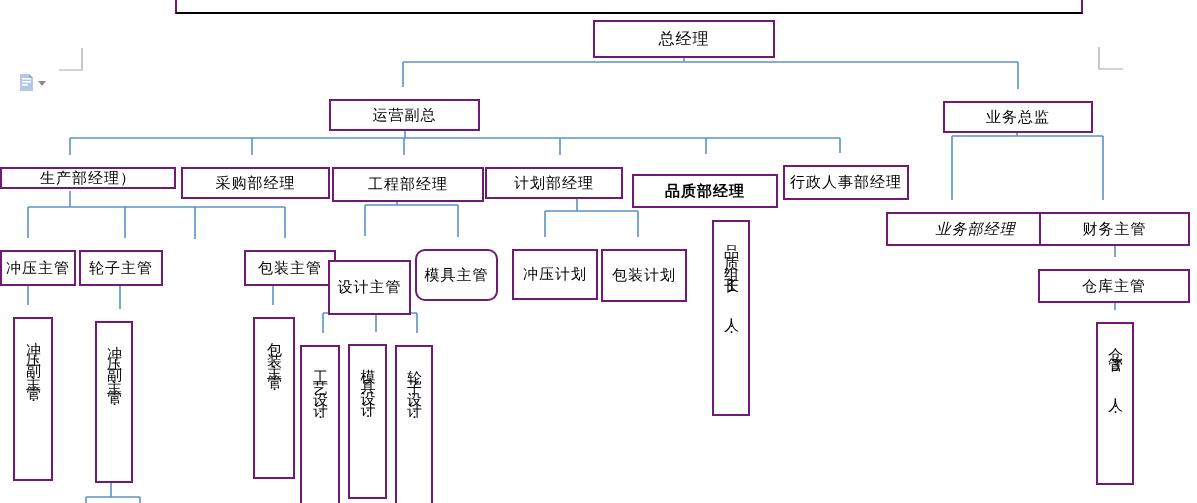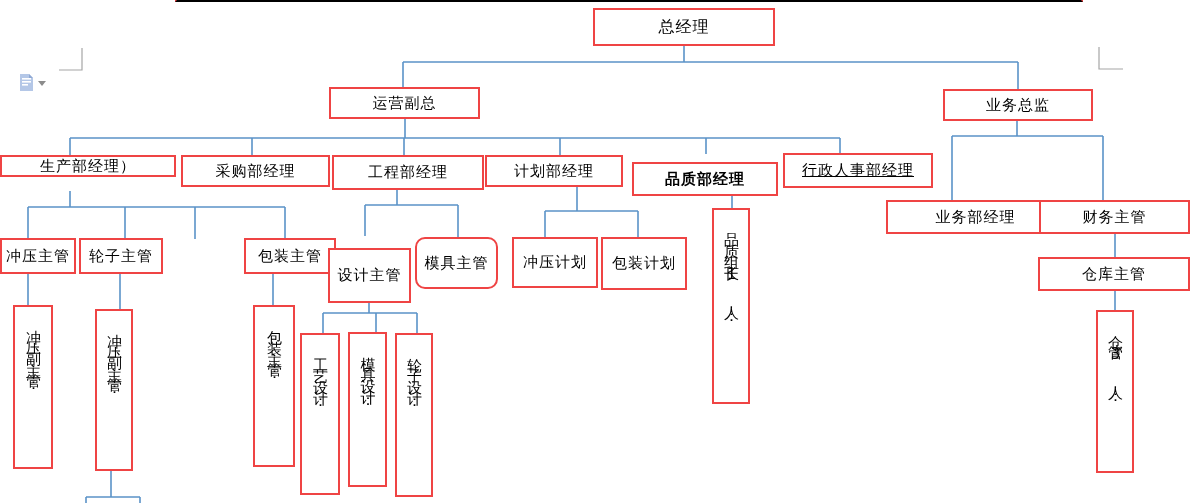--- a/index.html
+++ b/index.html
@@ -8,29 +8,30 @@
     width:1197px;height:503px;
     overflow:hidden;
     background:#ffffff;
     font-family:"DejaVu Sans","Liberation Sans",sans-serif;
     color:#000;
   }
   #connectors{position:absolute;left:0;top:0;z-index:1;}
   .node{
     position:absolute;
     box-sizing:border-box;
-    border:2px solid #ef4444;
+    border:2px solid #701a75;
     background:#fff;
     display:flex;
     align-items:center;
     justify-content:center;
     font-size:15px;
     letter-spacing:1px;
     white-space:nowrap;
     z-index:2;
+    margin-top:12px;
   }
   .node.big{font-size:16px;}
   .node.v{
     writing-mode:vertical-rl;
     text-orientation:upright;
     justify-content:flex-start;
     padding-top:11px;
     letter-spacing:11px;
     white-space:normal;
   }
@@ -89,31 +90,31 @@
   <div class="node big" style="left:593px;top:8px;width:182px;height:38px;">总经理</div>
 
   <div class="node" style="left:329px;top:87px;width:151px;height:32px;">运营副总</div>
   <div class="node" style="left:943px;top:89px;width:150px;height:32px;">业务总监</div>
 
   <div class="node" style="left:0px;top:155px;width:176px;height:22px;">生产部经理）</div>
   <div class="node" style="left:181px;top:155px;width:149px;height:32px;">采购部经理</div>
   <div class="node" style="left:332px;top:155px;width:152px;height:35px;">工程部经理</div>
   <div class="node" style="left:485px;top:155px;width:138px;height:32px;">计划部经理</div>
   <div class="node" style="left:632px;top:162px;width:146px;height:34px;font-weight:bold;">品质部经理</div>
-  <div class="node" style="left:783px;top:153px;width:150px;height:35px;text-decoration:underline;">行政人事部经理</div>
+  <div class="node" style="left:783px;top:153px;width:126px;height:35px;">行政人事部经理</div>
 
   <div class="node" style="left:0px;top:238px;width:76px;height:36px;">冲压主管</div>
   <div class="node" style="left:79px;top:238px;width:84px;height:36px;">轮子主管</div>
   <div class="node" style="left:244px;top:238px;width:92px;height:36px;">包装主管</div>
   <div class="node" style="left:328px;top:248px;width:83px;height:55px;">设计主管</div>
   <div class="node" style="left:415px;top:237px;width:83px;height:52px;border-radius:10px;">模具主管</div>
   <div class="node" style="left:512px;top:237px;width:86px;height:51px;">冲压计划</div>
   <div class="node" style="left:601px;top:237px;width:86px;height:53px;">包装计划</div>
   <div class="node v" style="left:712px;top:208px;width:38px;height:196px;">品质组长1人：</div>
-  <div class="node" style="left:886px;top:200px;width:179px;height:34px;">业务部经理</div>
+  <div class="node" style="left:886px;top:200px;width:179px;height:34px;font-style:italic;">业务部经理</div>
   <div class="node" style="left:1039px;top:200px;width:151px;height:34px;">财务主管</div>
 
   <div class="node v" style="left:13px;top:305px;width:40px;height:164px;">冲压副主管：</div>
   <div class="node v" style="left:95px;top:309px;width:38px;height:162px;">冲压副主管：</div>
   <div class="node v" style="left:253px;top:305px;width:42px;height:162px;">包装主管：</div>
   <div class="node v" style="left:300px;top:333px;width:40px;height:162px;">工艺设计：</div>
   <div class="node v" style="left:348px;top:332px;width:39px;height:155px;">模具设计：</div>
   <div class="node v" style="left:395px;top:333px;width:38px;height:164px;">轮子设计：</div>
   <div class="node" style="left:1038px;top:257px;width:152px;height:34px;">仓库主管</div>
   <div class="node v" style="left:1096px;top:310px;width:38px;height:163px;">仓管3人：</div>

